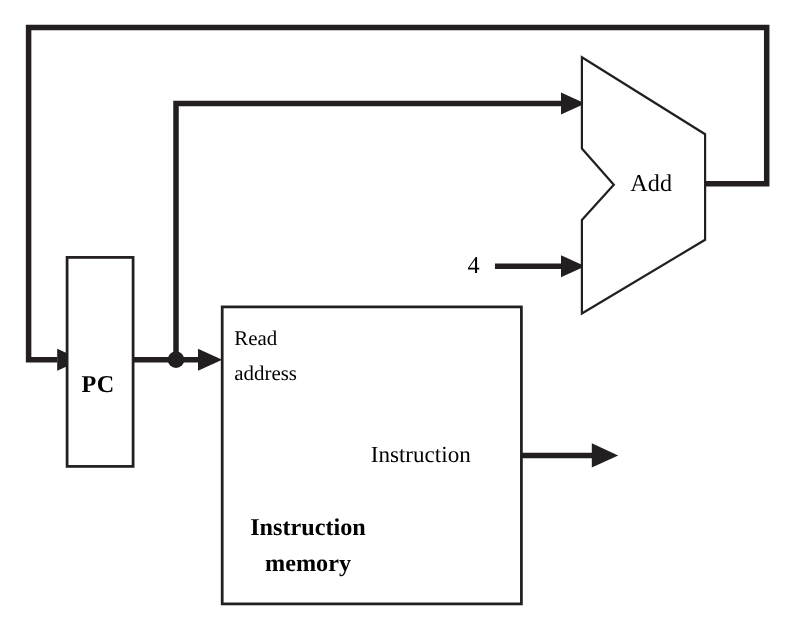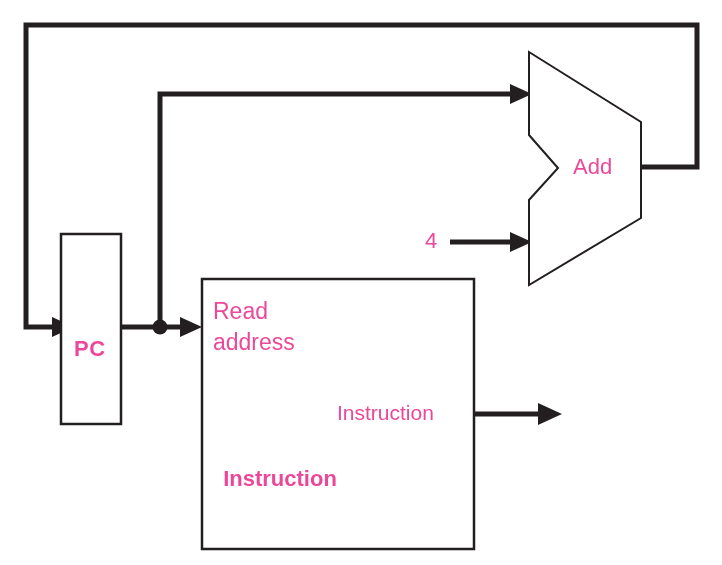--- a/index.html
+++ b/index.html
@@ -51,31 +51,32 @@
   .arrow-head {
     fill: #231f20;
     stroke: none;
   }
   .junction-dot {
     fill: #231f20;
     stroke: none;
   }
   .lbl {
     position: absolute;
-    color: #ec4899;
+    color: #000000;
     white-space: pre;
     line-height: 1.05;
+    font-family: Liberation Serif, serif;
   }
   .lbl-pc {
     font-size: 22px;
     font-weight: bold;
     letter-spacing: 0.5px;
   }
   .lbl-read {
-    font-size: 23px;
+    font-size: 19px;
     font-weight: normal;
   }
   .lbl-instr-out {
     font-size: 21px;
     font-weight: normal;
   }
   .lbl-immem {
     font-size: 22px;
     font-weight: bold;
     text-align: center;
@@ -133,18 +134,19 @@
   <div class="lbl lbl-pc" style="left:74px; top:315px;margin-top:22px;">PC</div>
 
   <div class="lbl lbl-read" style="left:213px; top:299px;">Read</div>
 
   <div class="lbl lbl-read" style="left:213px; top:330px;">address</div>
 
   <div class="lbl lbl-instr-out" style="left:337px; top:402px;">Instruction</div>
 
   <div class="lbl lbl-immem" style="left:180px; top:467px; width:200px;">Instruction</div>
 
+  <div class="lbl lbl-immem" style="left:180px; top:500px; width:200px;">memory</div>
 
   <div class="lbl lbl-add" style="left:573px; top:155px;">Add</div>
 
   <div class="lbl lbl-four" style="left:425px; top:229px;">4</div>
 
 </div>
 
 </body></html>

